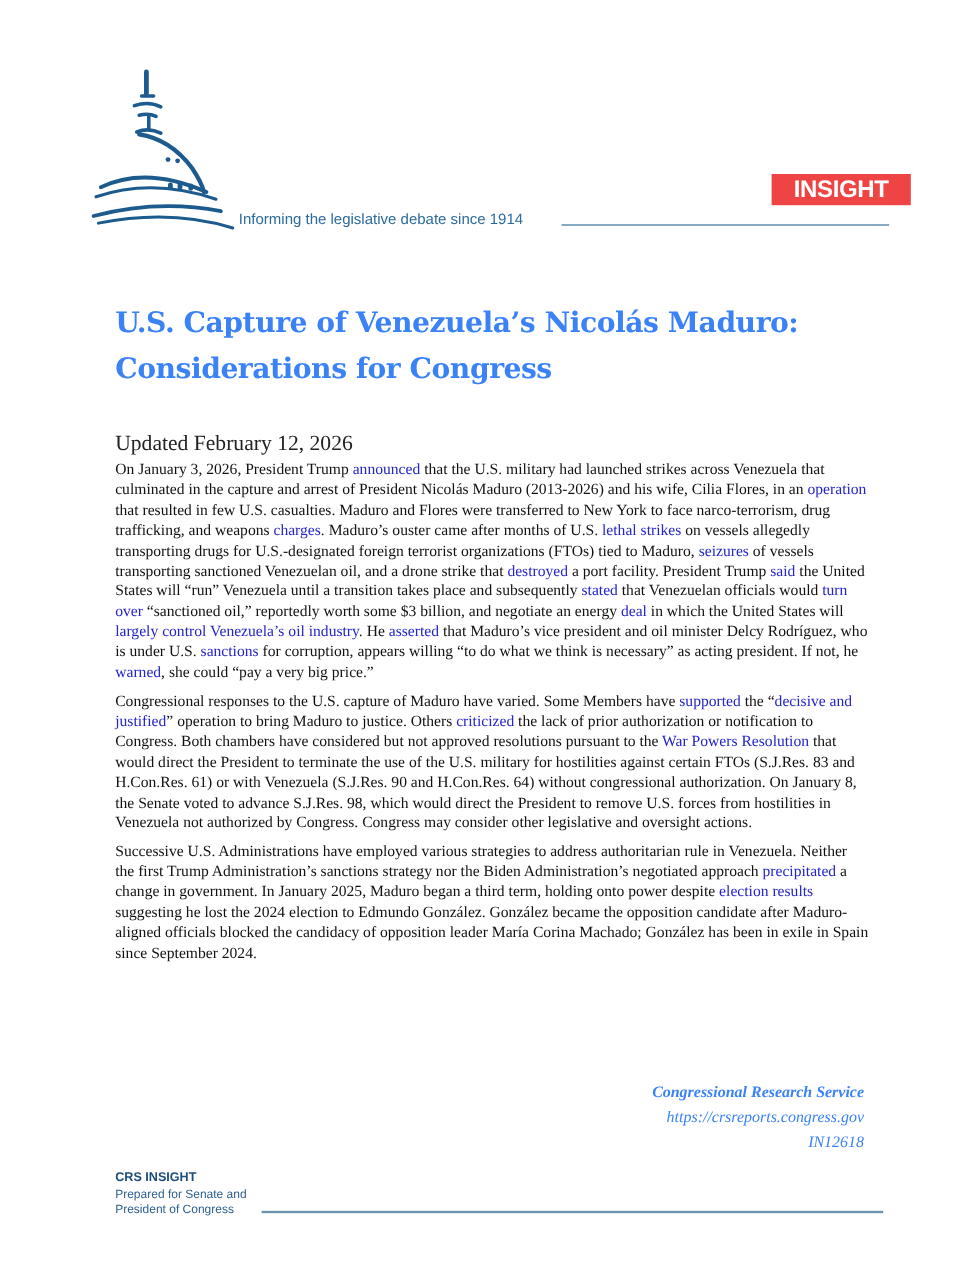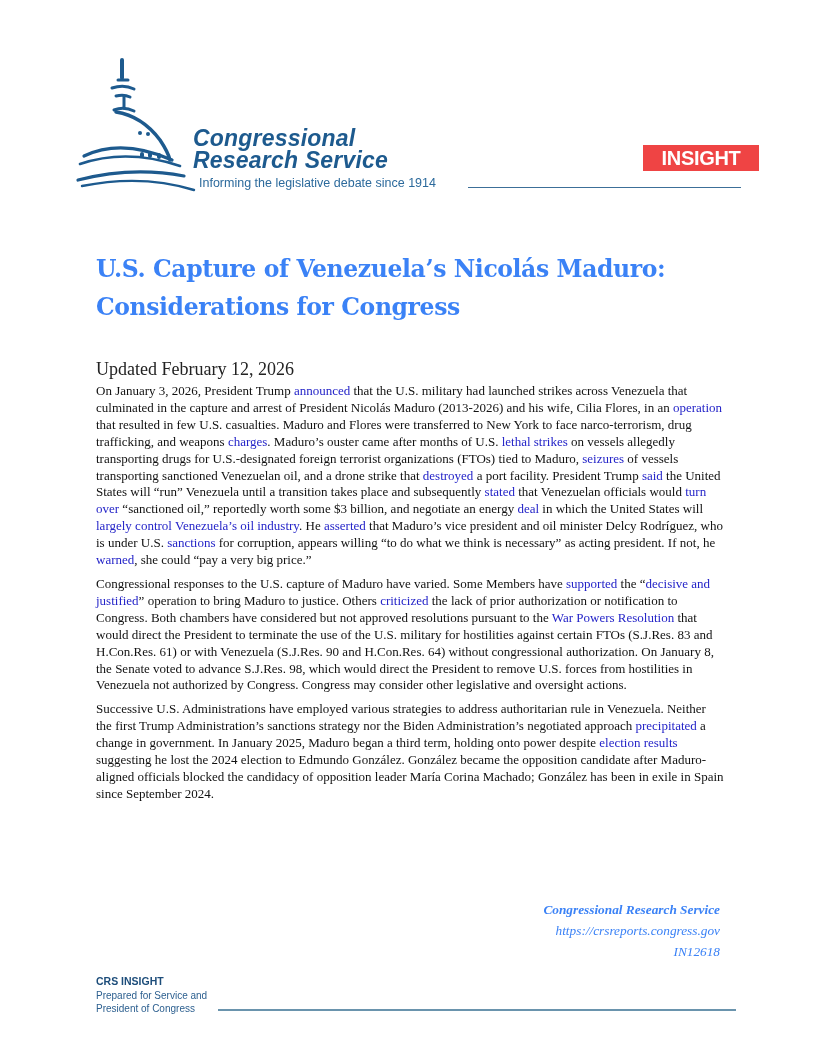--- a/index.html
+++ b/index.html
@@ -60,24 +60,20 @@
       <path d="M10 130 Q70 118 122 134" stroke-width="2.4"></path>
     </g>
     <g fill="#1d5a8e">
       <circle cx="68" cy="77" r="2"></circle>
       <circle cx="76" cy="78" r="2"></circle>
       <rect x="68" y="96" width="4" height="6" rx="2"></rect>
       <rect x="76" y="96" width="4" height="6" rx="2"></rect>
       <rect x="85" y="97" width="4" height="6" rx="2"></rect>
     </g>
   </svg>
-  <div class="brand">
-    <div>Congressional</div>
-    <div>Research Service</div>
-  </div>
   <div class="tagline">Informing the legislative debate since 1914</div>
   <div class="tagline-rule"></div>
   <div class="insight-badge">INSIGHT</div>
 </div>
 
 <h1 class="title">U.S. Capture of Venezuela’s Nicolás Maduro: Considerations for Congress</h1>
 <p class="updated">Updated February 12, 2026</p>
 
 <div class="body">
   <div id="intro-paras">
@@ -90,16 +86,16 @@
 </div>
 
 <div class="footer-right">
   <div class="org">Congressional Research Service</div>
   <div>https://crsreports.congress.gov</div>
   <div>IN12618</div>
 </div>
 
 <div class="crs-footer">
   <div class="label">CRS INSIGHT</div>
-  <div>Prepared for Service and</div>
+  <div>Prepared for Senate and</div>
   <div>President of Congress</div>
 </div>
 <div class="footer-rule"></div>
 
 </body></html>

